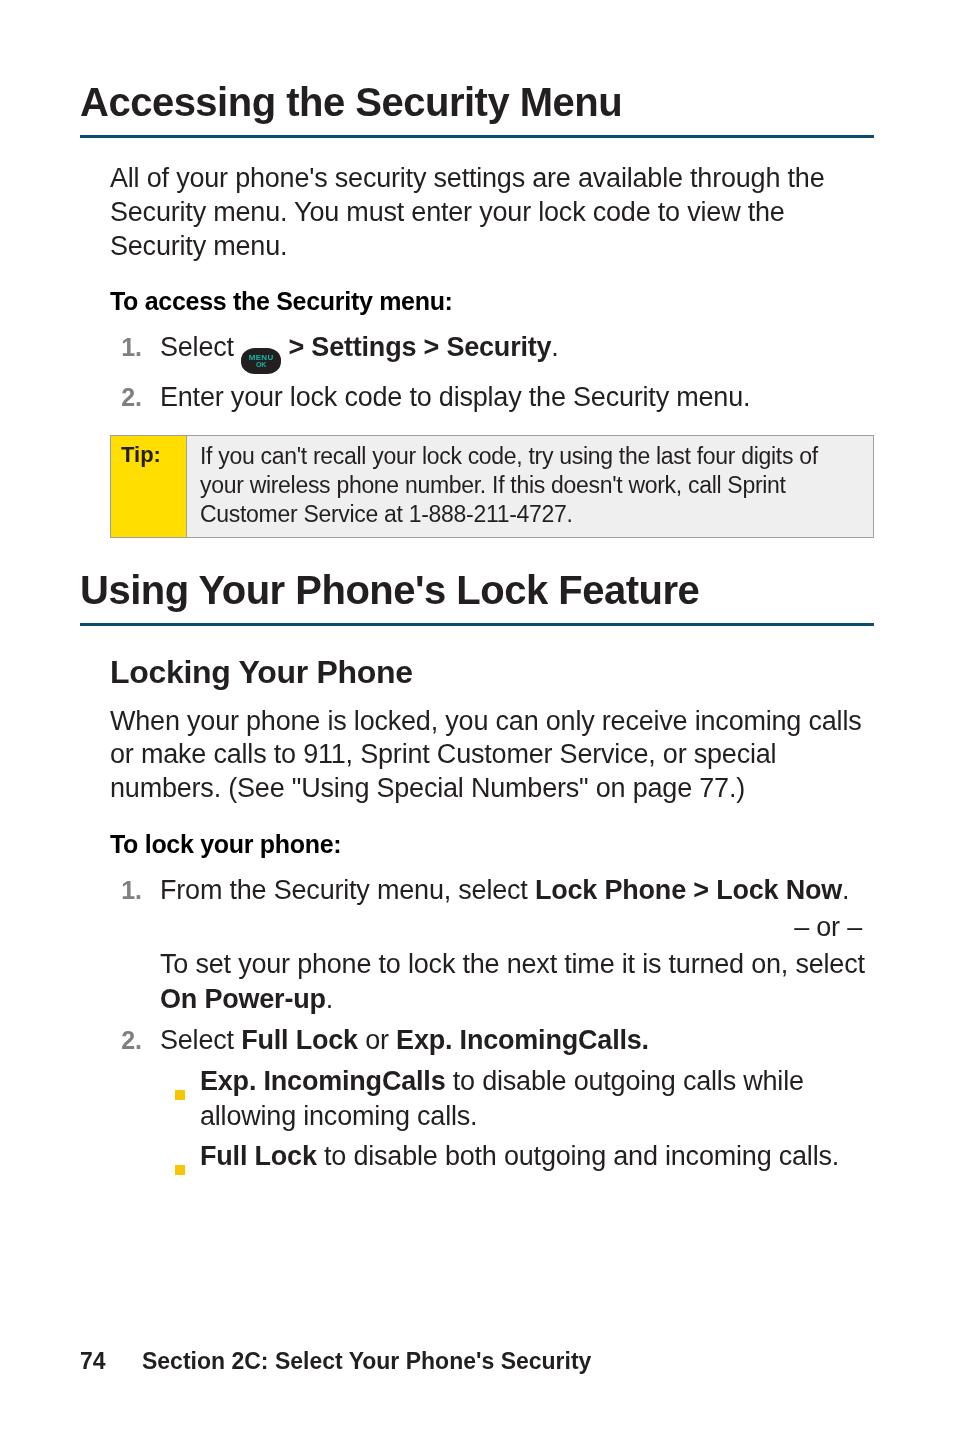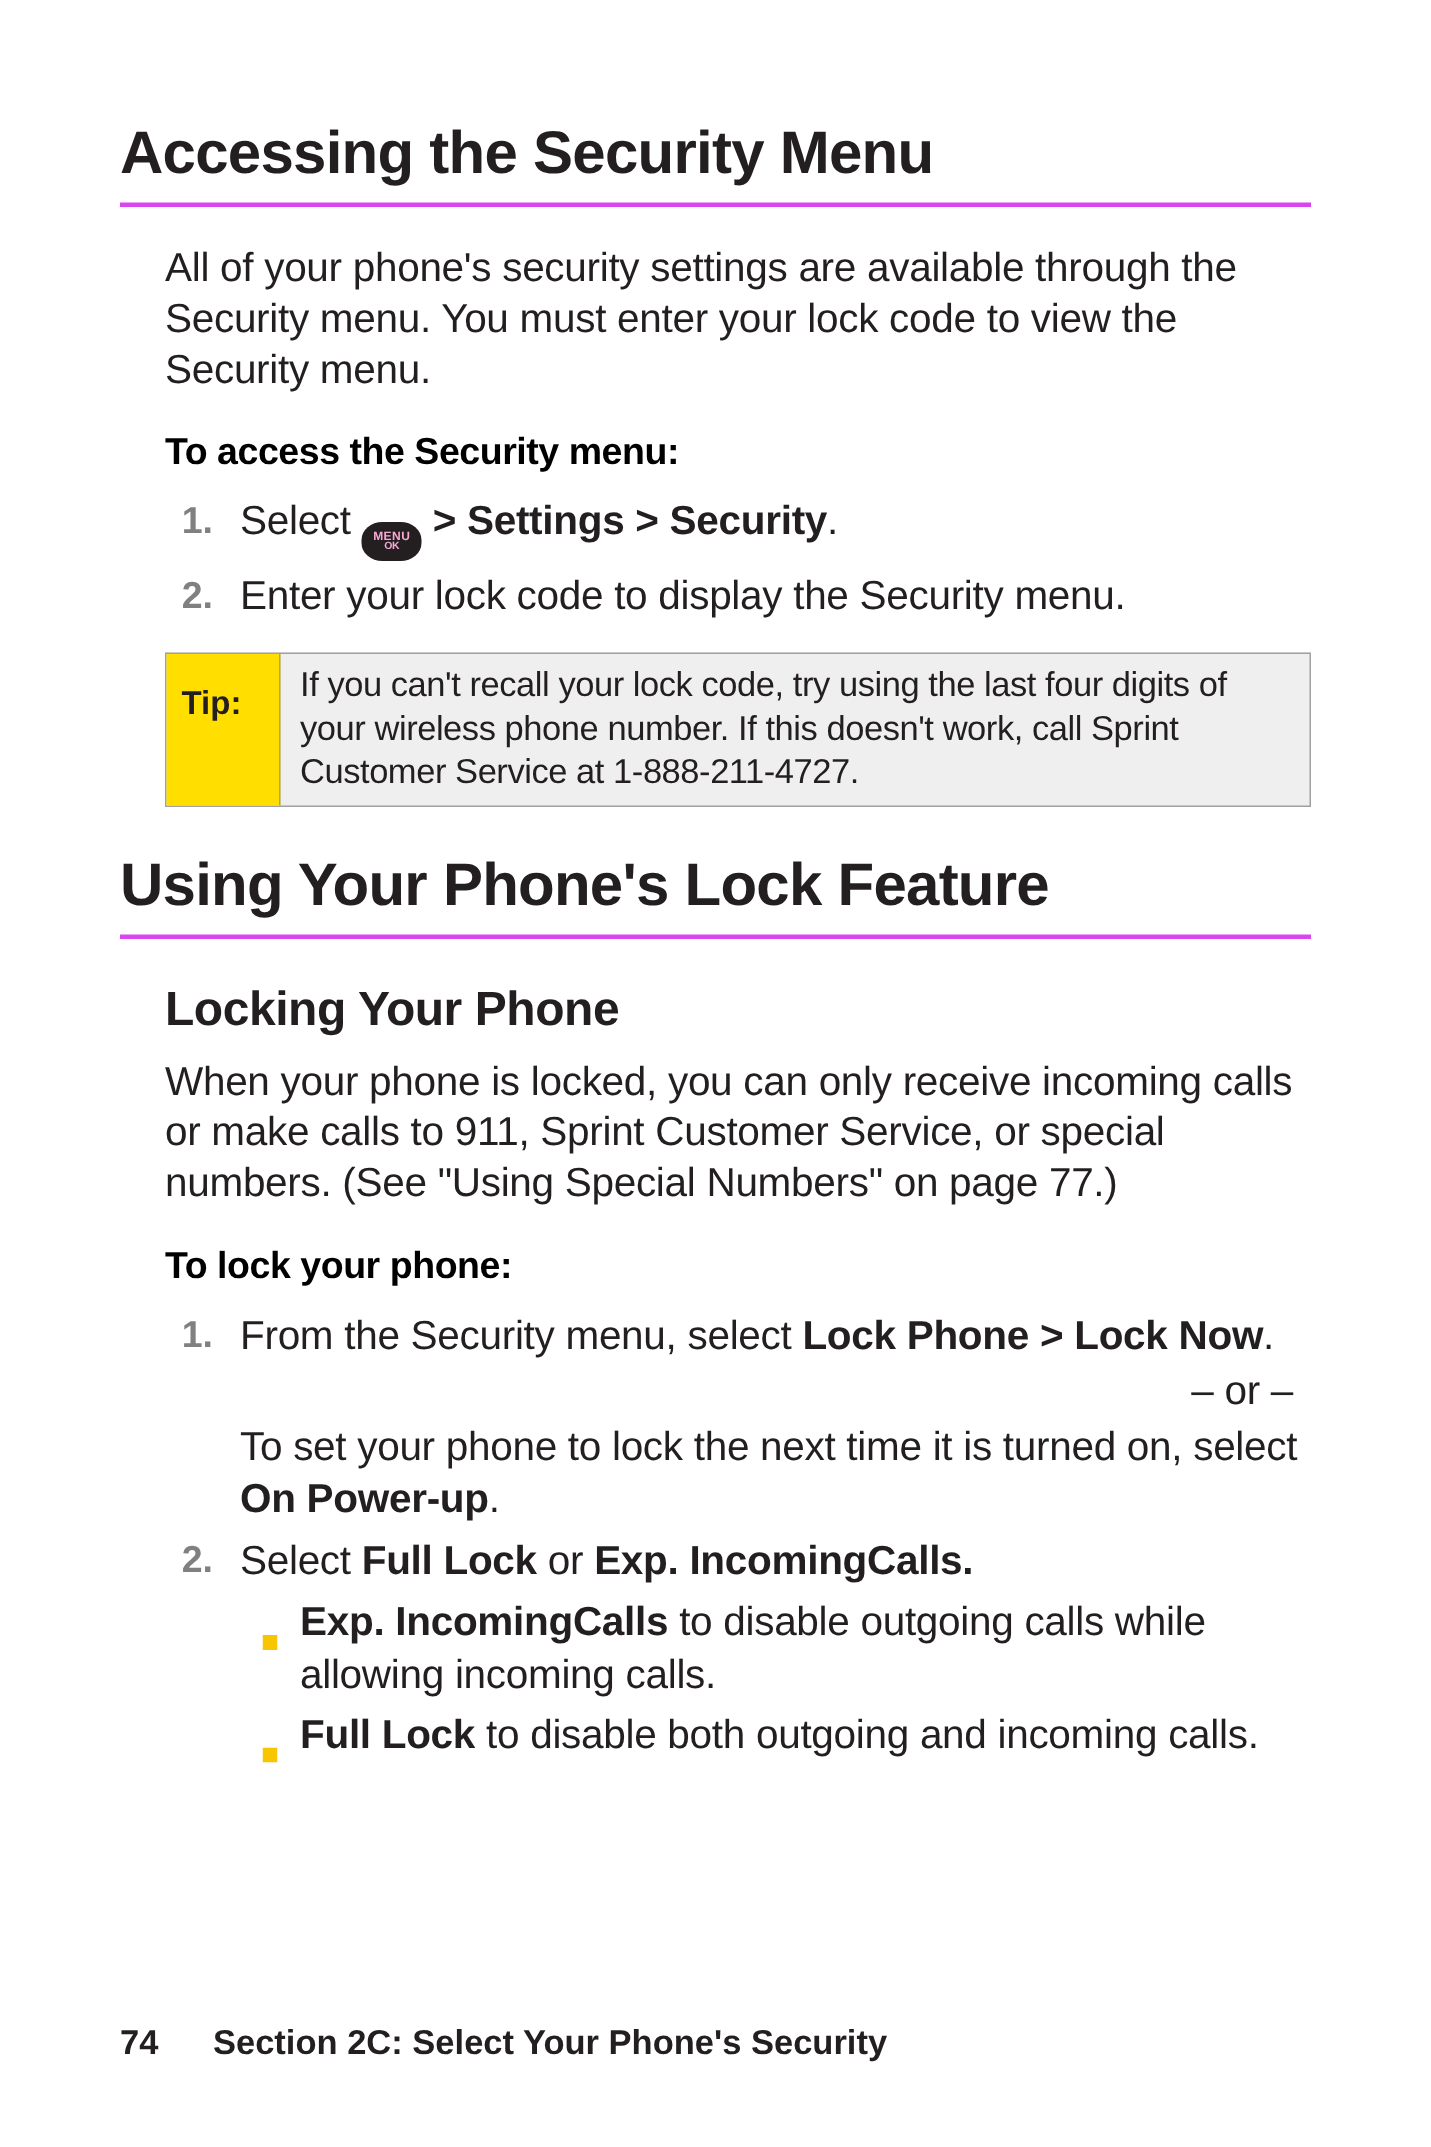--- a/index.html
+++ b/index.html
@@ -13,21 +13,21 @@
     position: relative;
   }
   .page {
     padding: 80px 80px 0 80px;
   }
   h1.section-title {
     font-size: 40px;
     font-weight: 700;
     margin: 0 0 6px 0;
     letter-spacing: -0.5px;
-    border-bottom: 3px solid #d946ef;
+    border-bottom: 3px solid #0c4a6e;
     padding-bottom: 10px;
   }
   .body-indent {
     margin-left: 30px;
     margin-right: 0;
   }
   p.body-text {
     font-size: 27px;
     line-height: 1.25;
     margin: 24px 0 20px 0;
@@ -63,40 +63,40 @@
     padding-top: 1px;
   }
   .step-body { flex: 1; letter-spacing: -0.2px; }
   .menu-icon {
     display: inline-flex;
     width: 40px;
     height: 26px;
     background: #231f20;
     border-radius: 14px / 12px;
     vertical-align: -4px;
-    color: #f9a8d4;
+    color: #14b8a6;
     flex-direction: column;
     align-items: center;
     justify-content: center;
     line-height: 1;
   }
   .menu-icon .t1 { font-size: 8px; font-weight: 700; letter-spacing: 0.3px; }
   .menu-icon .t2 { font-size: 7px; font-weight: 700; margin-top: -1px; }
   .bold { font-weight: 700; }
   .tip-box {
     display: flex;
     border: 1px solid #a0a0a0;
     margin: 14px 0 30px 0;
     background: #efefef;
   }
   .tip-label {
     background: #ffde00;
     font-weight: 700;
     font-size: 22px;
-    padding: 20px 14px 0 10px;
+    padding: 6px 14px 0 10px;
     width: 76px;
     flex: 0 0 76px;
     border-right: 1px solid #a0a0a0;
   }
   .tip-body {
     font-size: 23px;
     line-height: 1.25;
     padding: 6px 12px 8px 13px;
     flex: 1;
     letter-spacing: -0.3px;

